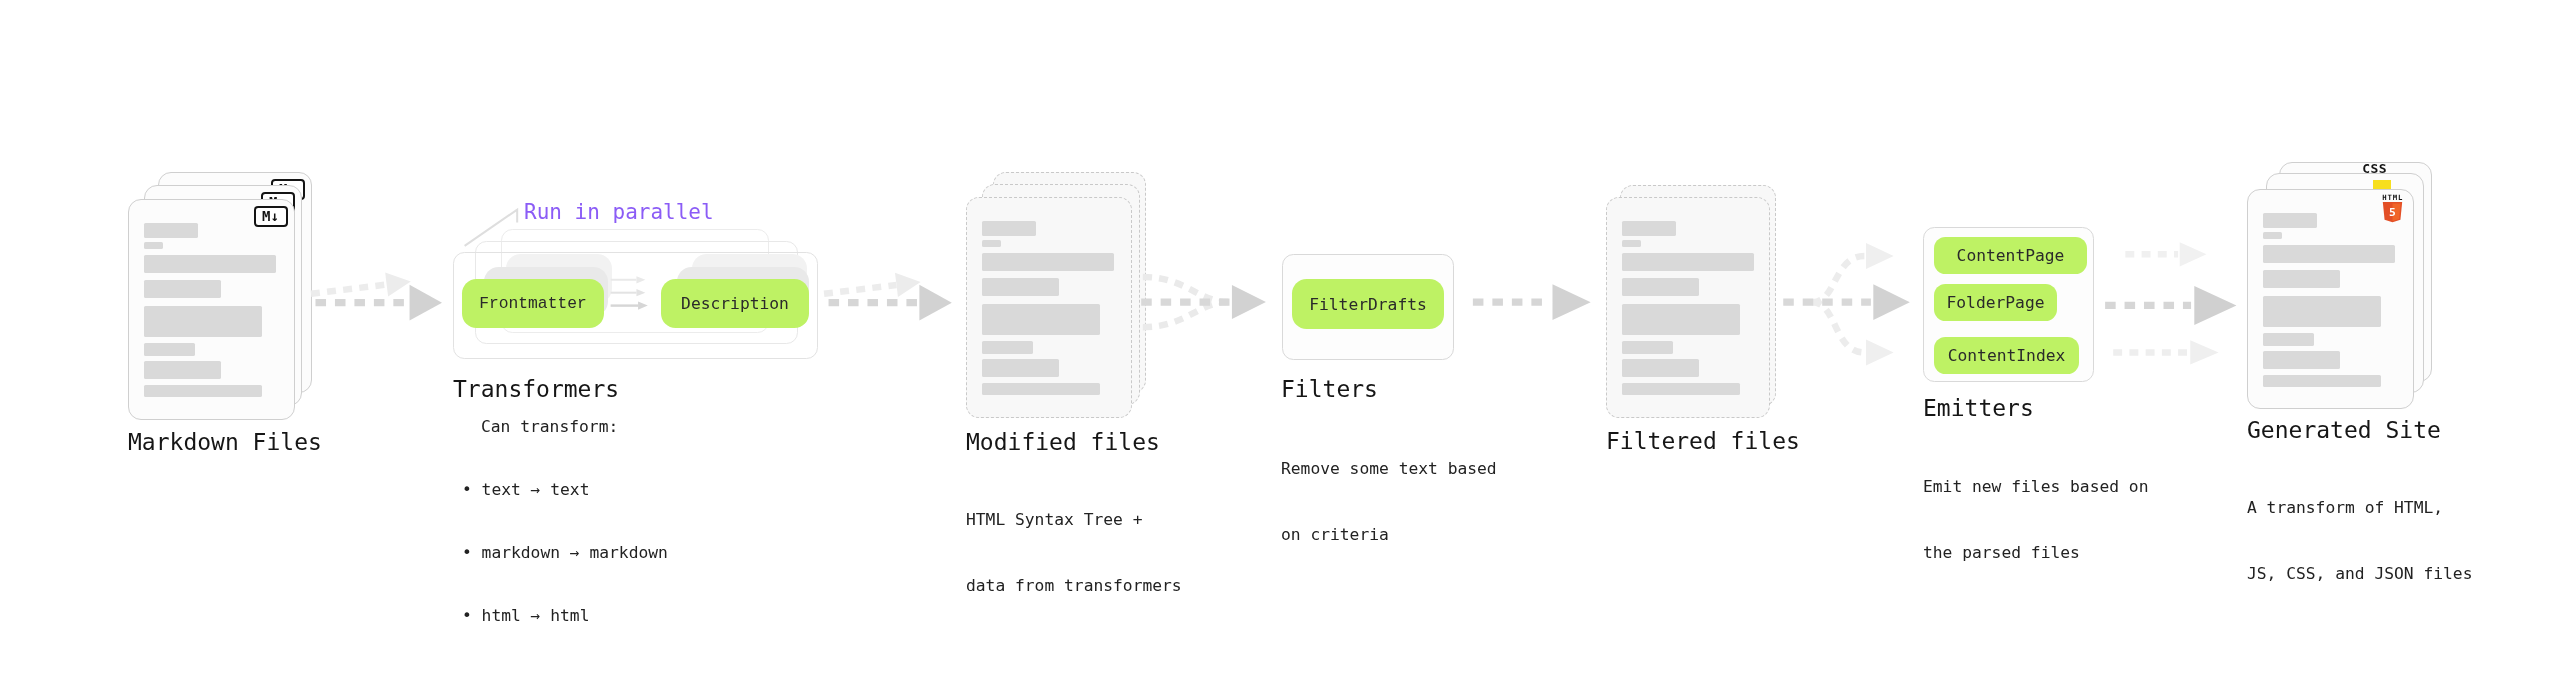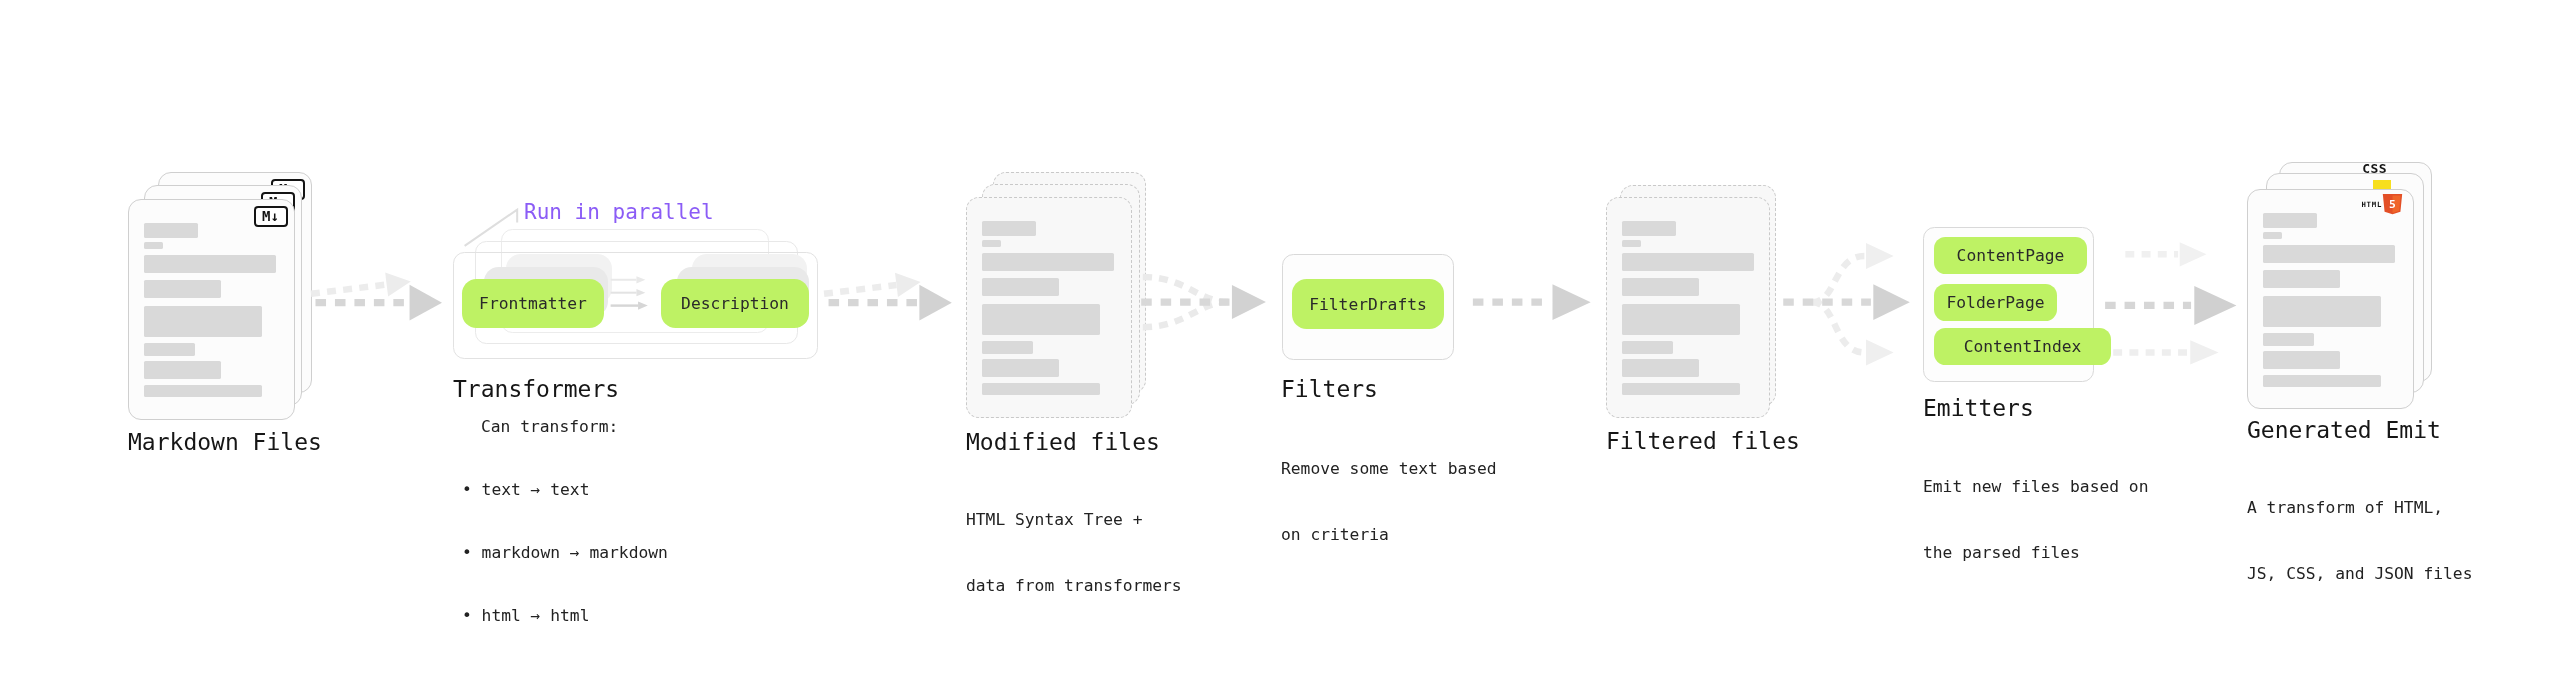--- a/index.html
+++ b/index.html
@@ -25,21 +25,21 @@
   .pill.g1{background:#e9e9e9;}
   .pill.g2{background:#f2f2f2;}
   .tbox{position:absolute;border:1.6px solid #e4e4e4;border-radius:11.4px;box-sizing:border-box;background:transparent;}
   .mdbadge{position:absolute;display:flex;align-items:center;justify-content:center;
            border:2.4px solid #141414;border-radius:4.1px;background:#ffffff;font-weight:bold;
            font-size:14px;color:#141414;box-sizing:border-box;}
   .jsbadge{position:absolute;background:#f7df1e;}
   .cssbadge{position:absolute;display:flex;flex-direction:column;align-items:center;}
   .cssbadge .txt{font-size:13px;font-weight:bold;color:#141414;line-height:7.3px;letter-spacing:0.4px;}
   .cssbadge .barline{width:21px;height:2.4px;margin-top:0.8px;}
-  .html5{position:absolute;display:flex;flex-direction:row;align-items:center;}
+  .html5{position:absolute;display:flex;flex-direction:column;align-items:center;}
   .html5 .txt{font-size:7.3px;font-weight:bold;color:#141414;line-height:8.1px;letter-spacing:0.8px;}
   svg{position:absolute;overflow:visible;}
 </style>
 </head>
 <body>
 
 <div class="canvas">
 
   <div>
     <div class="card solid" style="left:158px;top:172px;width:154px;height:221px;">
@@ -88,21 +88,21 @@
 
     <svg style="left:609px;top:273px;" width="42" height="41" viewBox="0 0 52 50">
       <line x1="2" y1="8" x2="34" y2="8" stroke="#e9e9e9" stroke-width="2.5"></line>
       <polygon points="34,3.5 45,8 34,12.5" fill="#e9e9e9"></polygon>
       <line x1="2" y1="24" x2="34" y2="24" stroke="#e3e3e3" stroke-width="2.5"></line>
       <polygon points="34,19.5 45,24 34,28.5" fill="#e3e3e3"></polygon>
       <line x1="2" y1="40" x2="36" y2="40" stroke="#d6d6d6" stroke-width="3"></line>
       <polygon points="36,35 48,40 36,45" fill="#d6d6d6"></polygon>
     </svg>
 
-    <div class="pill" style="left:462px;top:279px;width:142px;height:49px;">Frontmatter</div>
+    <div class="pill" style="left:462px;top:279px;width:142px;height:49px;font-family:Liberation Mono, monospace;">Frontmatter</div>
     <div class="pill" style="left:661px;top:279px;width:148px;height:49px;">Description</div>
 
     <div class="heading" style="left:453px;top:376px;">Transformers</div>
     <div class="desc" style="left:453px;top:416px;margin-left:28px;">Can transform:</div>
     <div class="desc" style="left:462px;top:437px;line-height:21px;">
       <div>• text → text</div>
       <div>• markdown → markdown</div>
       <div>• html → html</div>
     </div>
   </div>
@@ -179,21 +179,21 @@
     <path d="M40,84 C70,84 66,146 104,146" fill="none" stroke="#ececec" stroke-width="8" stroke-dasharray="11 9"></path>
     <polygon points="106,130 140,146 106,162" fill="#efefef"></polygon>
     <line x1="4" y1="84" x2="112" y2="84" stroke="#d8d8d8" stroke-width="9" stroke-dasharray="13 11"></line>
     <polygon points="115,62 160,84 115,106" fill="#d2d2d2"></polygon>
   </svg>
 
   <div>
     <div class="card solid" style="left:1923px;top:227px;width:171px;height:155px;border-radius:11.4px;background:#fdfdfd;border-color:#d9d9d9;"></div>
     <div class="pill" style="left:1934px;top:237px;width:153px;height:37px;border-radius:11.4px;">ContentPage</div>
     <div class="pill" style="left:1934px;top:284px;width:123px;height:37px;border-radius:11.4px;">FolderPage</div>
-    <div class="pill" style="left:1934px;top:328px;width:177px;height:37px;border-radius:11.4px;">ContentIndex</div>
+    <div class="pill" style="left:1934px;top:337px;width:145px;height:37px;border-radius:11.4px;">ContentIndex</div>
     <div class="heading" style="left:1923px;top:395px;">Emitters</div>
     <div class="desc" style="left:1923px;top:432px;">
       <div>Emit new files based on</div>
       <div>the parsed files</div>
     </div>
   </div>
 
   <svg style="left:2097px;top:234px;" width="150" height="138" viewBox="0 0 185 170">
     <line x1="35" y1="25" x2="100" y2="25" stroke="#f0f0f0" stroke-width="8" stroke-dasharray="11 9"></line>
     <polygon points="102,10 135,25 102,40" fill="#f1f1f1"></polygon>
@@ -224,21 +224,21 @@
       <span class="bar b8"></span>
       <div class="html5" style="right:9.8px;top:4.1px;">
         <span class="txt">HTML</span>
         <svg style="position:static;" width="21" height="21" viewBox="0 0 26 26">
           <polygon points="1,0 25,0 22.8,22 13,25 3.2,22" fill="#e34f26"></polygon>
           <polygon points="13,2 13,23.4 21.2,20.9 23,2" fill="#f06529"></polygon>
           <text x="13" y="17.5" font-size="14" fill="#ffffff" text-anchor="middle" font-weight="bold">5</text>
         </svg>
       </div>
     </div>
-    <div class="heading" style="left:2247px;top:417px;">Generated Emit</div>
+    <div class="heading" style="left:2247px;top:417px;">Generated Site</div>
     <div class="desc" style="left:2247px;top:453px;">
       <div>A transform of HTML,</div>
       <div>JS, CSS, and JSON files</div>
     </div>
   </div>
 
 </div>
 
 
 </body></html>

